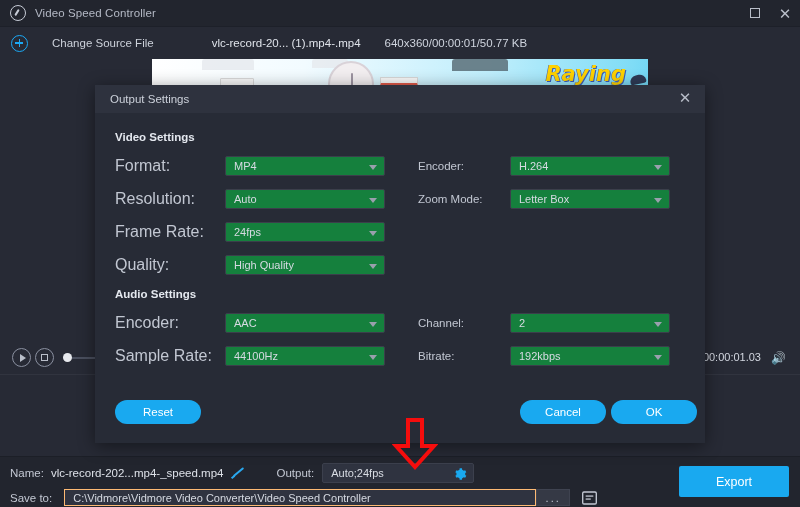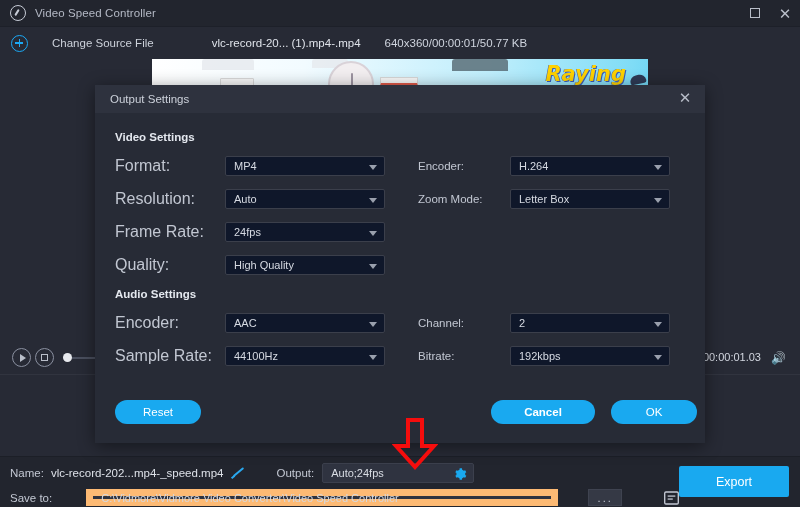--- a/index.html
+++ b/index.html
@@ -183,26 +183,26 @@
   }
   .output-value { margin-left: 8px; font-size: 11px; color: #d9dde4; }
   .gear {
     position: absolute; right: 6px; top: 3px;
     width: 14px; height: 14px;
   }
 
   .bottom-bar2 {
     position: absolute; left: 0; top: 488px; width: 800px; height: 19px;
     background: #22252e;
-    display: flex; align-items: center; gap: 30px;
+    display: flex; align-items: center;
   }
   .saveto-label { margin-left: 10px; }
   .path-field {
-    margin-left: 4px; width: 472px; height: 17px;
-    background: #2f3340; border: 7px solid #fdba74;
+    margin-left: 12px; width: 472px; height: 17px;
+    background: #2f3340; border: 1px solid #fdba74;
     display: flex; align-items: center;
   }
   .path-value { margin-left: 8px; font-size: 11px; color: #d5d9e1; }
   .dots-btn {
     margin-left: 0px; width: 34px; height: 17px;
     background: #353945; border: 1px solid #3f4350;
     display: flex; align-items: center; justify-content: center;
     letter-spacing: 2px; color: #c3c8d3; font-size: 11px;
   }
   .folder-btn {
@@ -241,21 +241,21 @@
     margin-left: 20px;
   }
   .row {
     display: flex; align-items: center; margin-top: 13px;
   }
   .row .flbl {
     width: 110px; margin-left: 20px; font-size: 16px; color: #c2c7d2;
   }
   .sel {
     width: 160px; height: 20px;
-    background: #0f172a; border: 1px solid #3b3f4b; border-radius: 2px;
+    background: #15803d; border: 1px solid #3b3f4b; border-radius: 2px;
     display: flex; align-items: center; position: relative;
   }
   .sel .sv { margin-left: 8px; font-size: 11px; color: #d6dae2; }
   .caret {
     position: absolute; right: 7px; top: 8px;
     width: 0; height: 0;
     border-left: 4.5px solid transparent;
     border-right: 4.5px solid transparent;
     border-top: 5px solid #9aa0ad;
   }
@@ -263,21 +263,21 @@
 
   .dlg-btns {
     position: absolute; left: 0; bottom: 19px; width: 610px; height: 24px;
   }
   .btn {
     position: absolute; height: 24px; border-radius: 12px;
     background: #19a9f0; color: #fff; font-size: 11.5px;
     display: flex; align-items: center; justify-content: center;
   }
   #reset-button  { left: 20px;  width: 86px; }
-  #cancel-button { right: 110px; width: 104px; font-weight: bold; }
+  #cancel-button { right: 99px; width: 86px; }
   #ok-button     { right: 8px;  width: 86px; }
 
   
   .red-arrow {
     position: absolute; left: 392px; top: 418px;
     width: 46px; height: 52px; z-index: 40;
   }
 </style>
 </head>
 <body>

